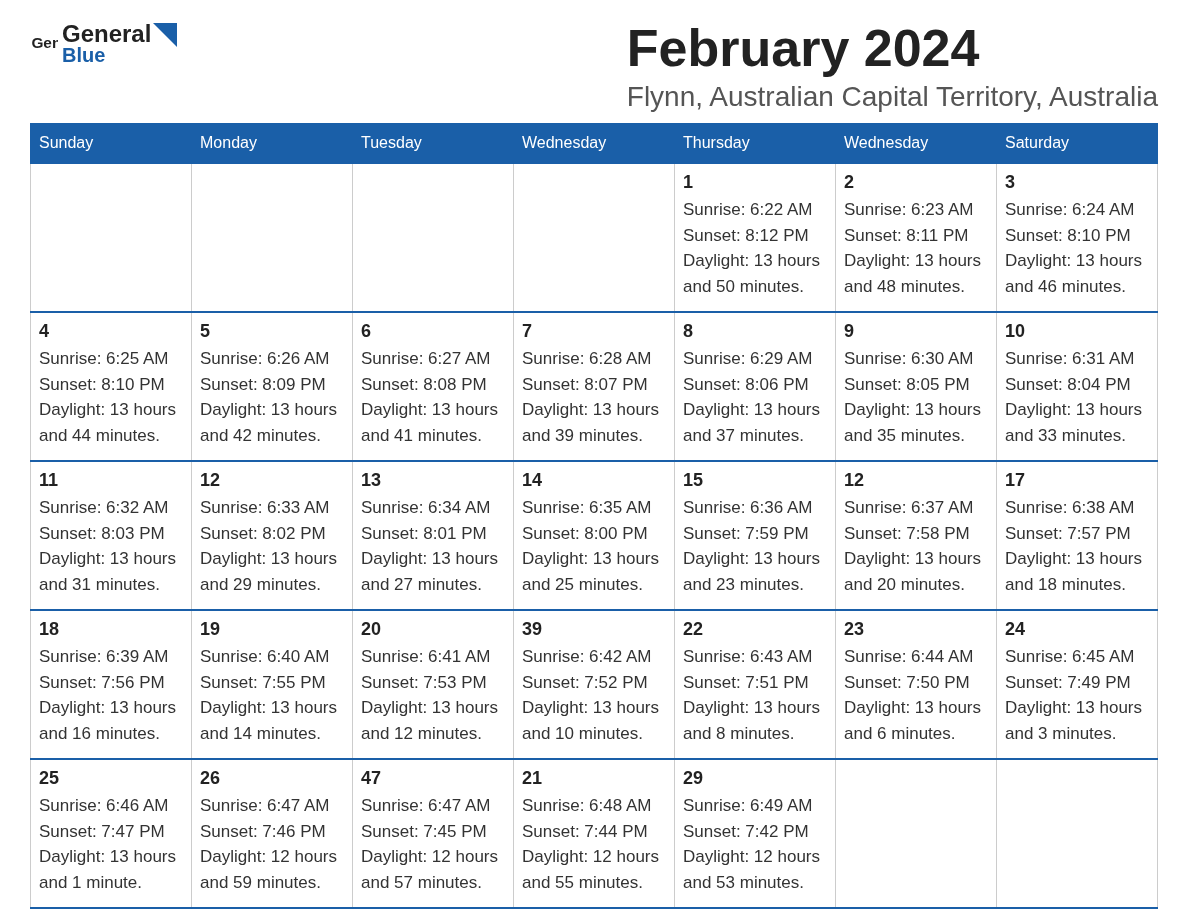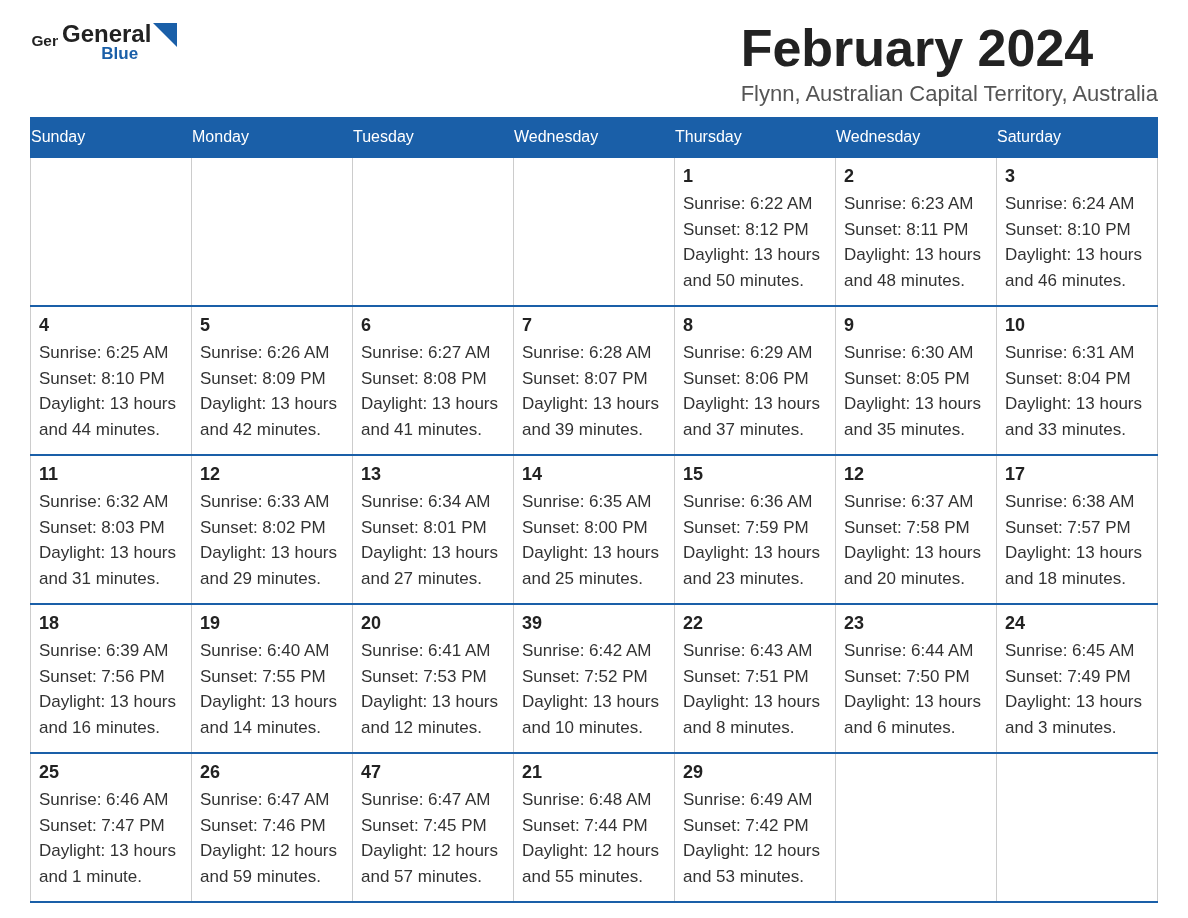--- a/index.html
+++ b/index.html
@@ -29,33 +29,33 @@
     .title-block {
       text-align: left;
     }
     .month-title {
       font-size: 52px;
       font-weight: bold;
       color: #222;
       line-height: 1.1;
     }
     .location-title {
-      font-size: 22px;
+      font-size: 28px;
       color: #555;
       margin-top: 4px;
     }
     .calendar-table {
       width: 100%;
       border-collapse: collapse;
       margin-top: 10px;
     }
     .calendar-table th {
       background-color: #1a5fa8;
       color: #fff;
-      padding: 10px 0;
+      padding: 10px 8px;
       text-align: left;
       font-size: 16px;
       font-weight: normal;
       border: 1px solid #1a5fa8;
     }
     .calendar-table td {
       vertical-align: top;
       padding: 8px 8px 12px 8px;
       border: 1px solid #ccc;
       width: 14.28%;
@@ -92,21 +92,21 @@
       <text x="2" y="26" font-size="22" font-weight="bold" fill="#222" font-family="Arial">General</text>
 
     </svg>
     <div>
       <div style="display:flex; align-items:center; gap:0;">
         <span style="font-size:24px; font-weight:bold; color:#222; font-family:Arial;">General</span>
         <svg width="24" height="24" viewBox="0 0 24 24" style="margin-left:2px; margin-top:2px;">
           <polygon points="0,0 24,0 24,24" fill="#1a5fa8"></polygon>
         </svg>
       </div>
-      <div style="font-size:17px; font-weight:bold; color:#1a5fa8; font-family:Arial; margin-top:-4px;text-align:center;">Blue</div>
+      <div style="font-size:20px; font-weight:bold; color:#1a5fa8; font-family:Arial; margin-top:-4px;">Blue</div>
     </div>
   </div>
   <div class="title-block">
     <div class="month-title">February 2024</div>
     <div class="location-title">Flynn, Australian Capital Territory, Australia</div>
   </div>
 </div>
 
 <table class="calendar-table">
   <thead>

